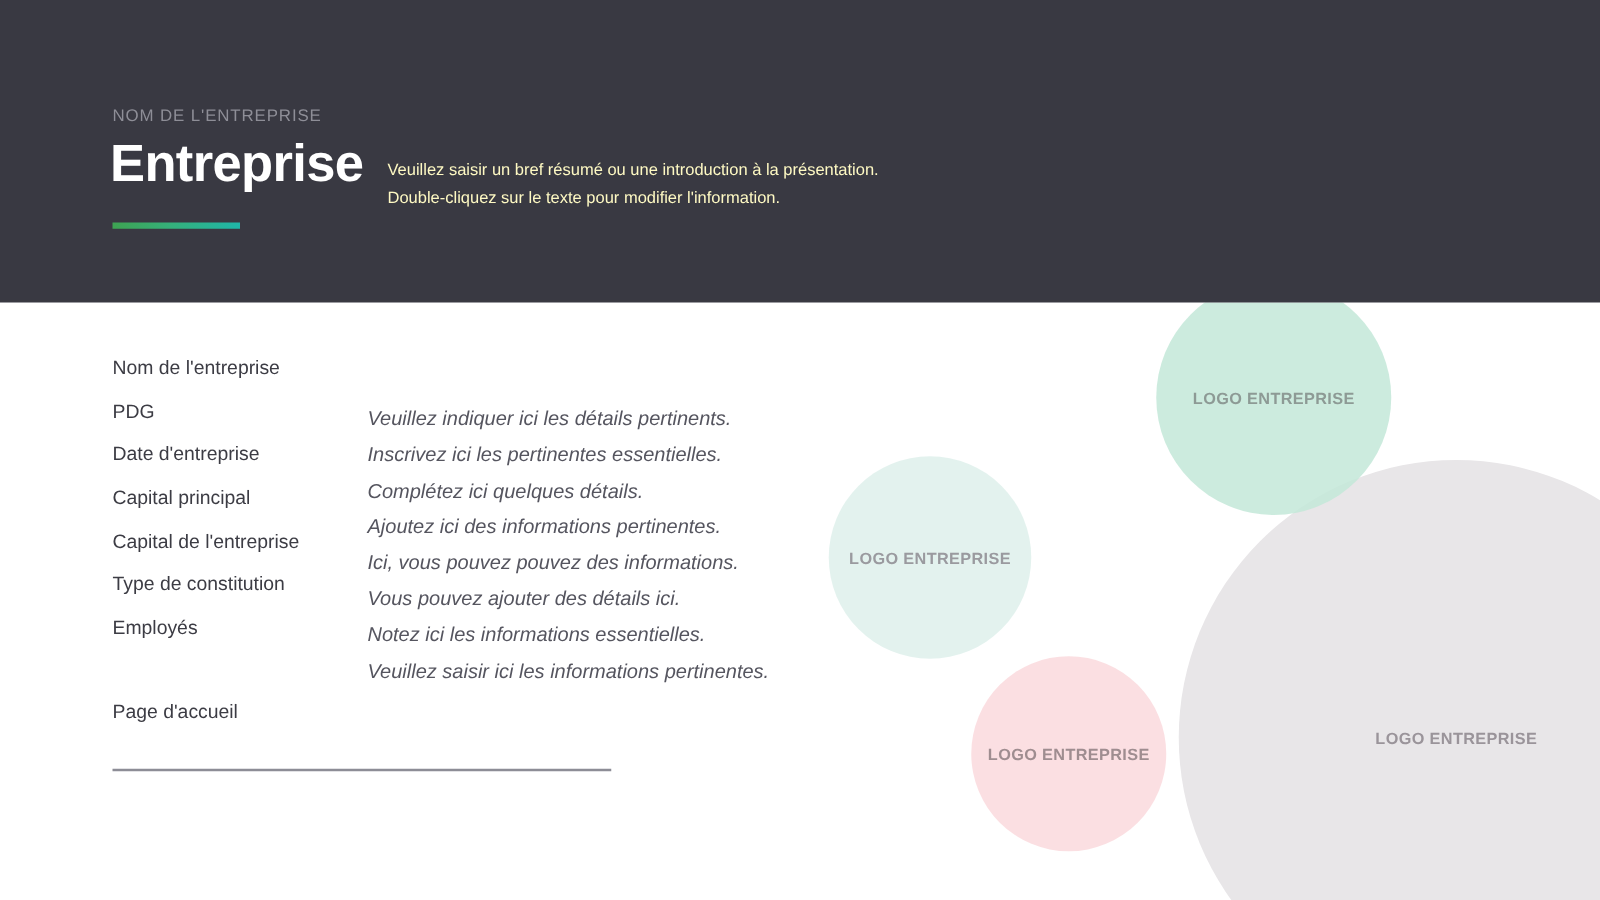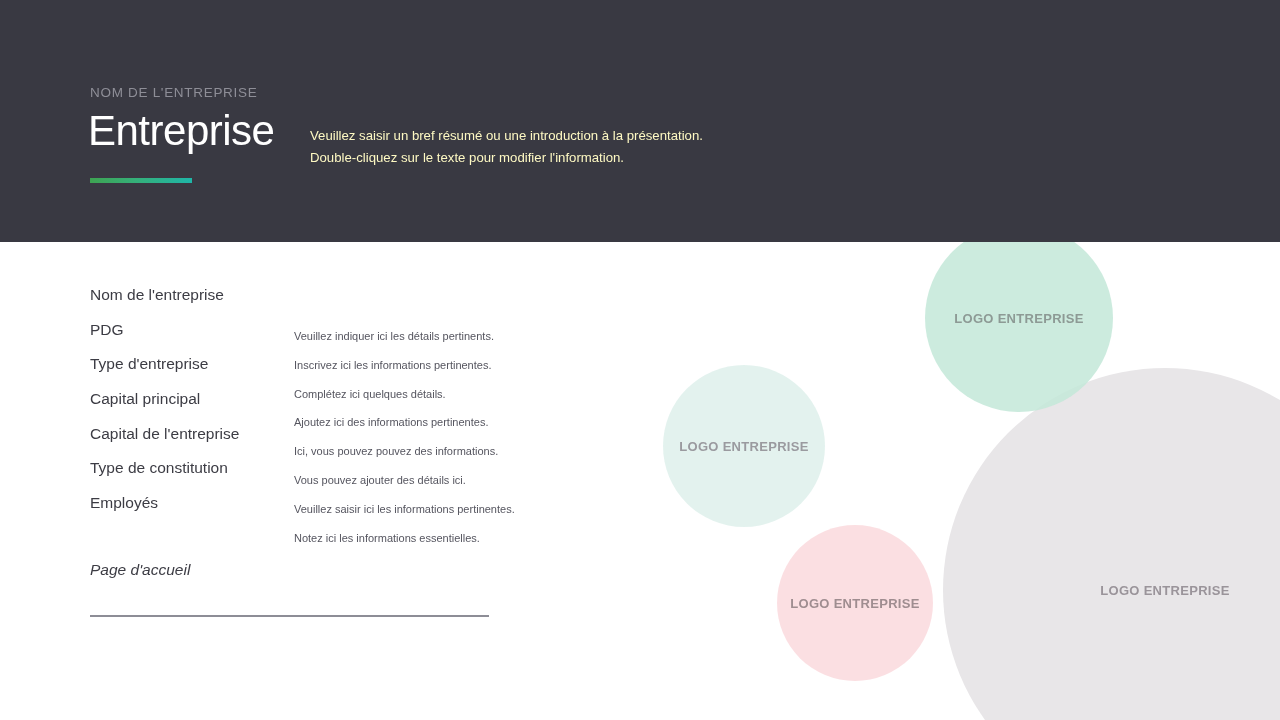--- a/index.html
+++ b/index.html
@@ -39,21 +39,21 @@
     font-size: 13.5px;
     letter-spacing: 0.7px;
     color: #8e8e97;
     white-space: nowrap;
   }
   .title {
     position: absolute;
     left: 88px;
     top: 108px;
     font-size: 42px;
-    font-weight: normal;
+    font-weight: bold;
     color: #ffffff;
     letter-spacing: -0.5px;
     line-height: 1.1;
     white-space: nowrap;
   }
   .accent-bar {
     position: absolute;
     left: 90px;
     top: 178px;
     width: 102px;
@@ -95,35 +95,35 @@
     white-space: nowrap;
   }
 
   .values {
     position: absolute;
     left: 294px;
     top: 80px;
     width: 340px;
   }
   .value-item {
-    font-size: 11px;
+    font-size: 16px;
     color: #55555f;
     line-height: 28.8px;
     height: 28.8px;
     white-space: nowrap;
+    font-style: italic;
   }
 
   .footer-link {
     position: absolute;
     left: 90px;
     top: 319px;
     font-size: 15.5px;
     color: #3c3c44;
     white-space: nowrap;
-    font-style: italic;
   }
   .footer-rule {
     position: absolute;
     left: 90px;
     top: 373px;
     width: 399px;
     height: 2px;
     background: #8d8d96;
   }
 
@@ -216,35 +216,35 @@
       <div>Veuillez saisir un bref résumé ou une introduction à la présentation.</div>
       <div>Double-cliquez sur le texte pour modifier l'information.</div>
     </div>
   </div>
 
   <div class="content">
 
     <div class="labels">
       <div class="label-item">Nom de l'entreprise</div>
       <div class="label-item">PDG</div>
-      <div class="label-item">Type d'entreprise</div>
+      <div class="label-item">Date d'entreprise</div>
       <div class="label-item">Capital principal</div>
       <div class="label-item">Capital de l'entreprise</div>
       <div class="label-item">Type de constitution</div>
       <div class="label-item">Employés</div>
     </div>
 
     <div class="values">
       <div class="value-item">Veuillez indiquer ici les détails pertinents.</div>
-      <div class="value-item">Inscrivez ici les informations pertinentes.</div>
+      <div class="value-item">Inscrivez ici les pertinentes essentielles.</div>
       <div class="value-item">Complétez ici quelques détails.</div>
       <div class="value-item">Ajoutez ici des informations pertinentes.</div>
       <div class="value-item">Ici, vous pouvez pouvez des informations.</div>
       <div class="value-item">Vous pouvez ajouter des détails ici.</div>
+      <div class="value-item">Notez ici les informations essentielles.</div>
       <div class="value-item">Veuillez saisir ici les informations pertinentes.</div>
-      <div class="value-item">Notez ici les informations essentielles.</div>
     </div>
 
     <div class="footer-link">Page d'accueil</div>
     <div class="footer-rule"></div>
   </div>
 
 </div>
 
 </body></html>

